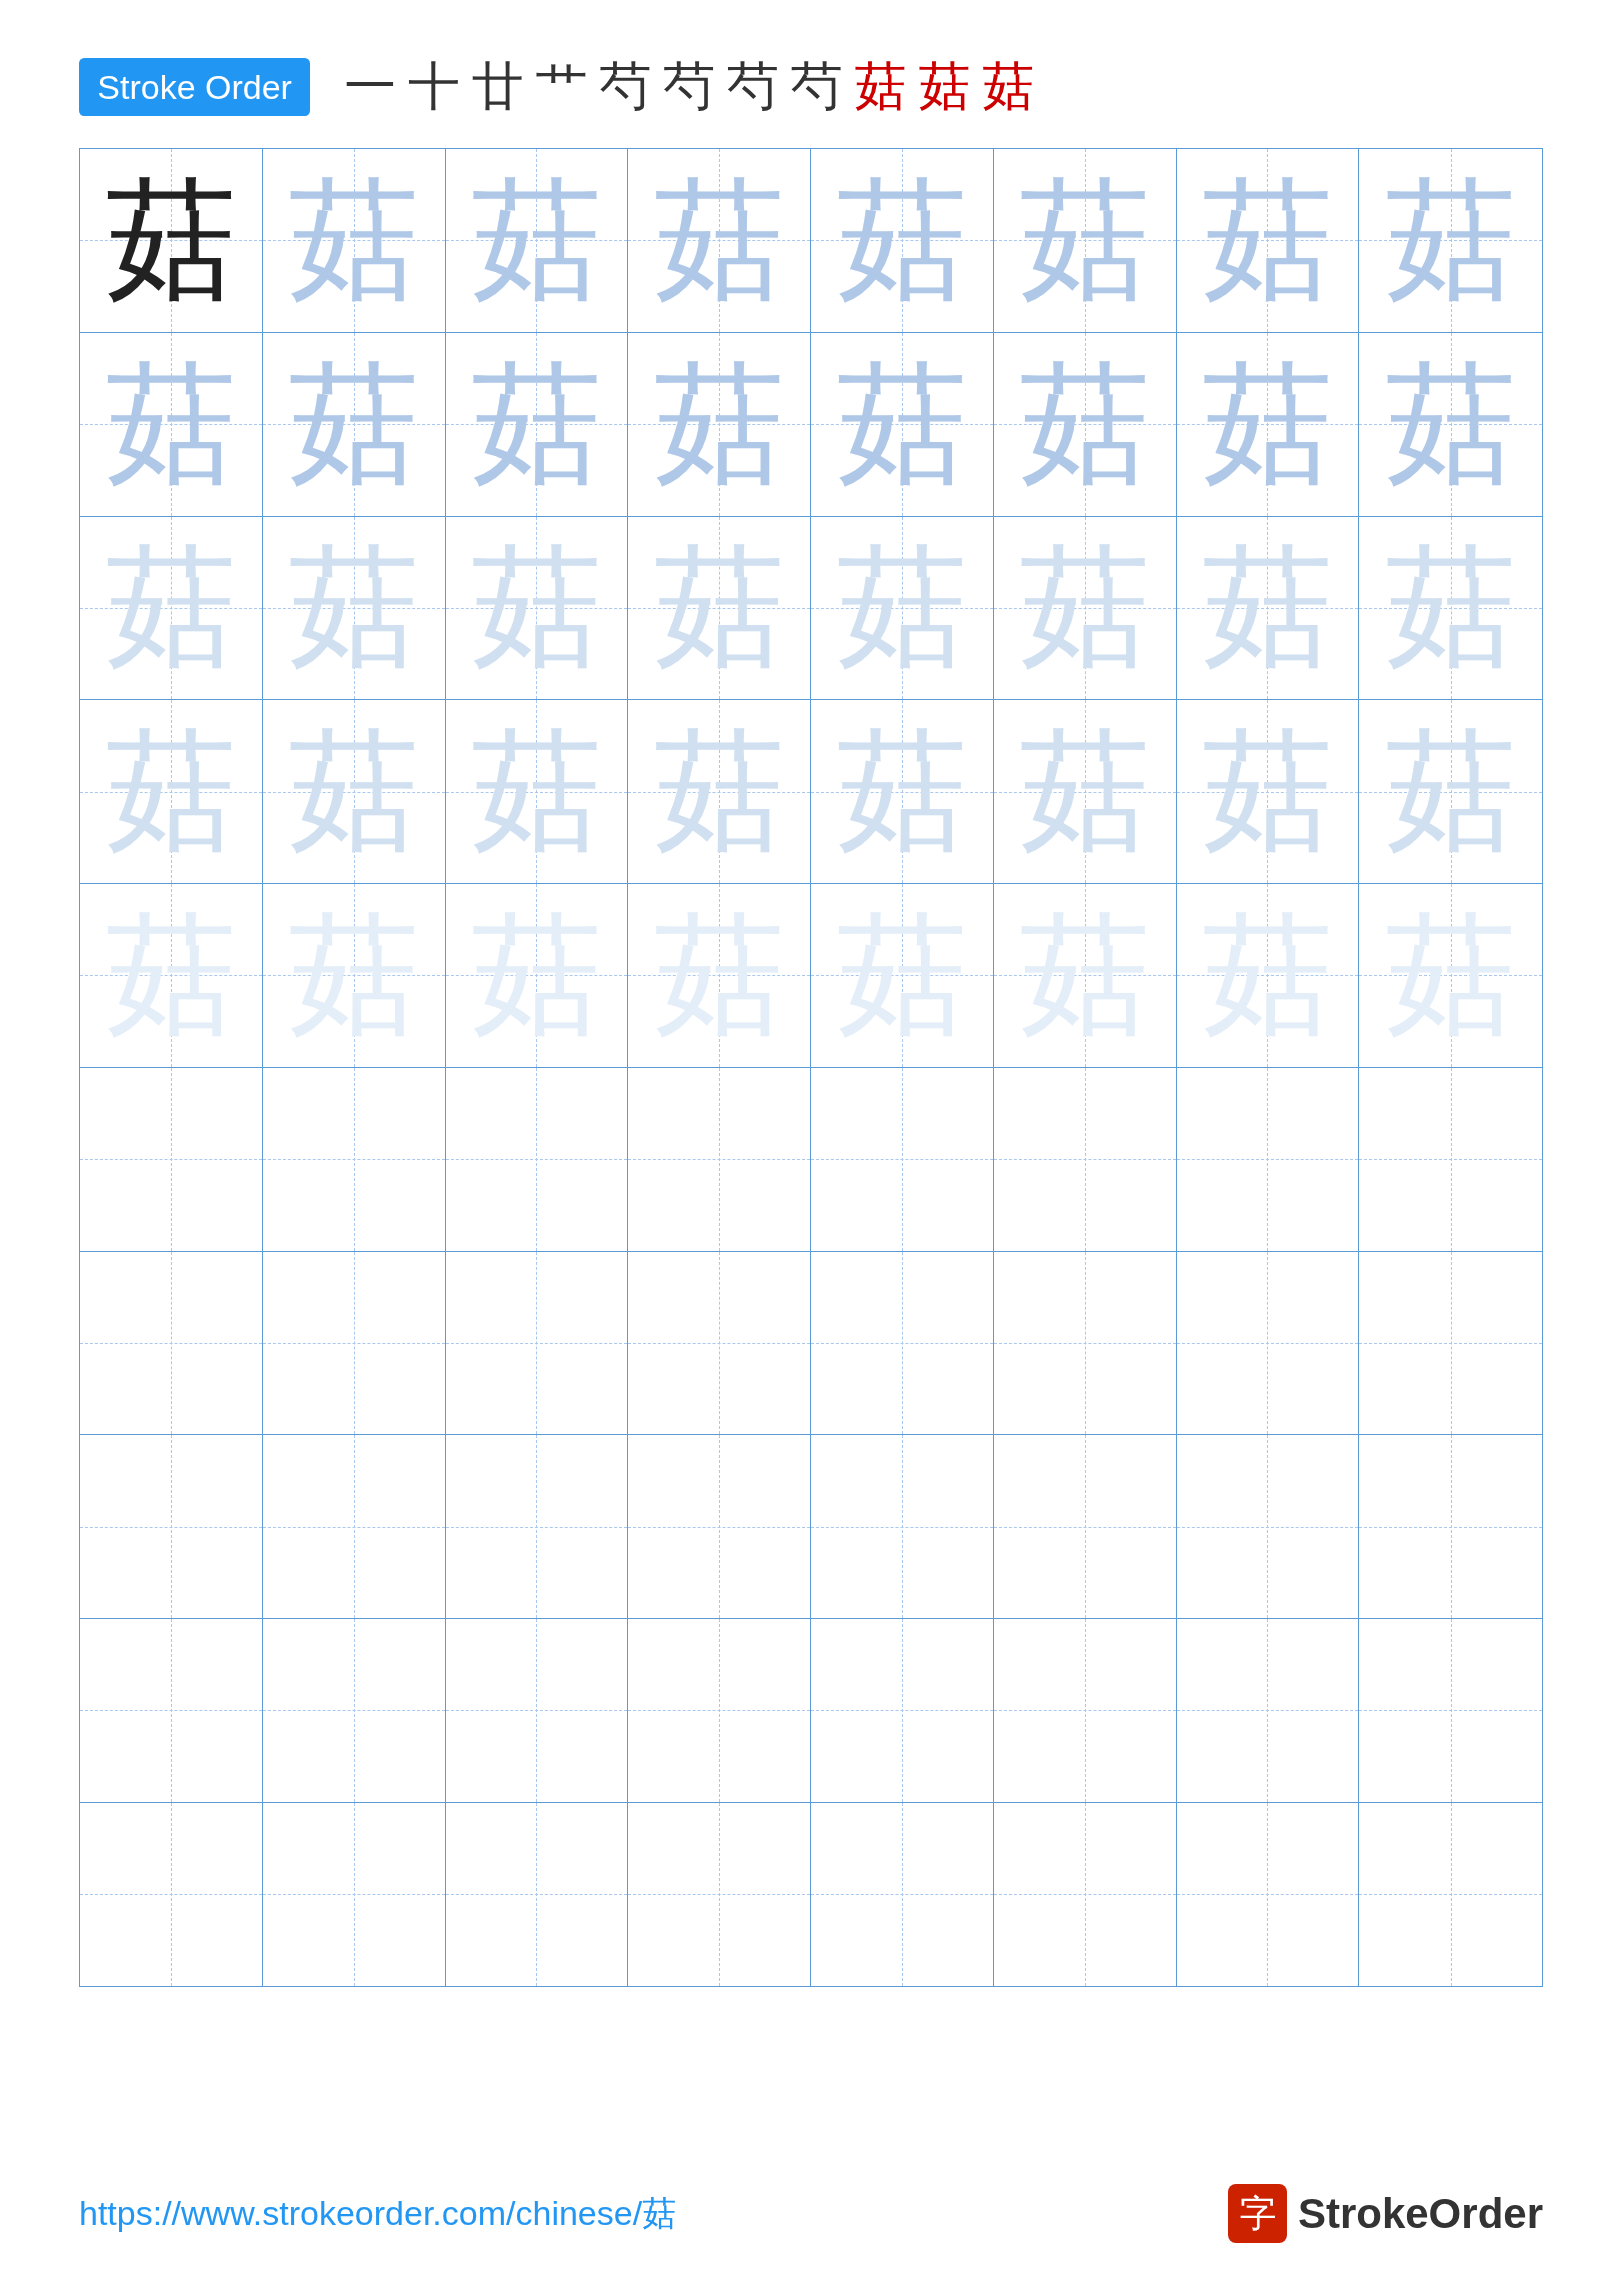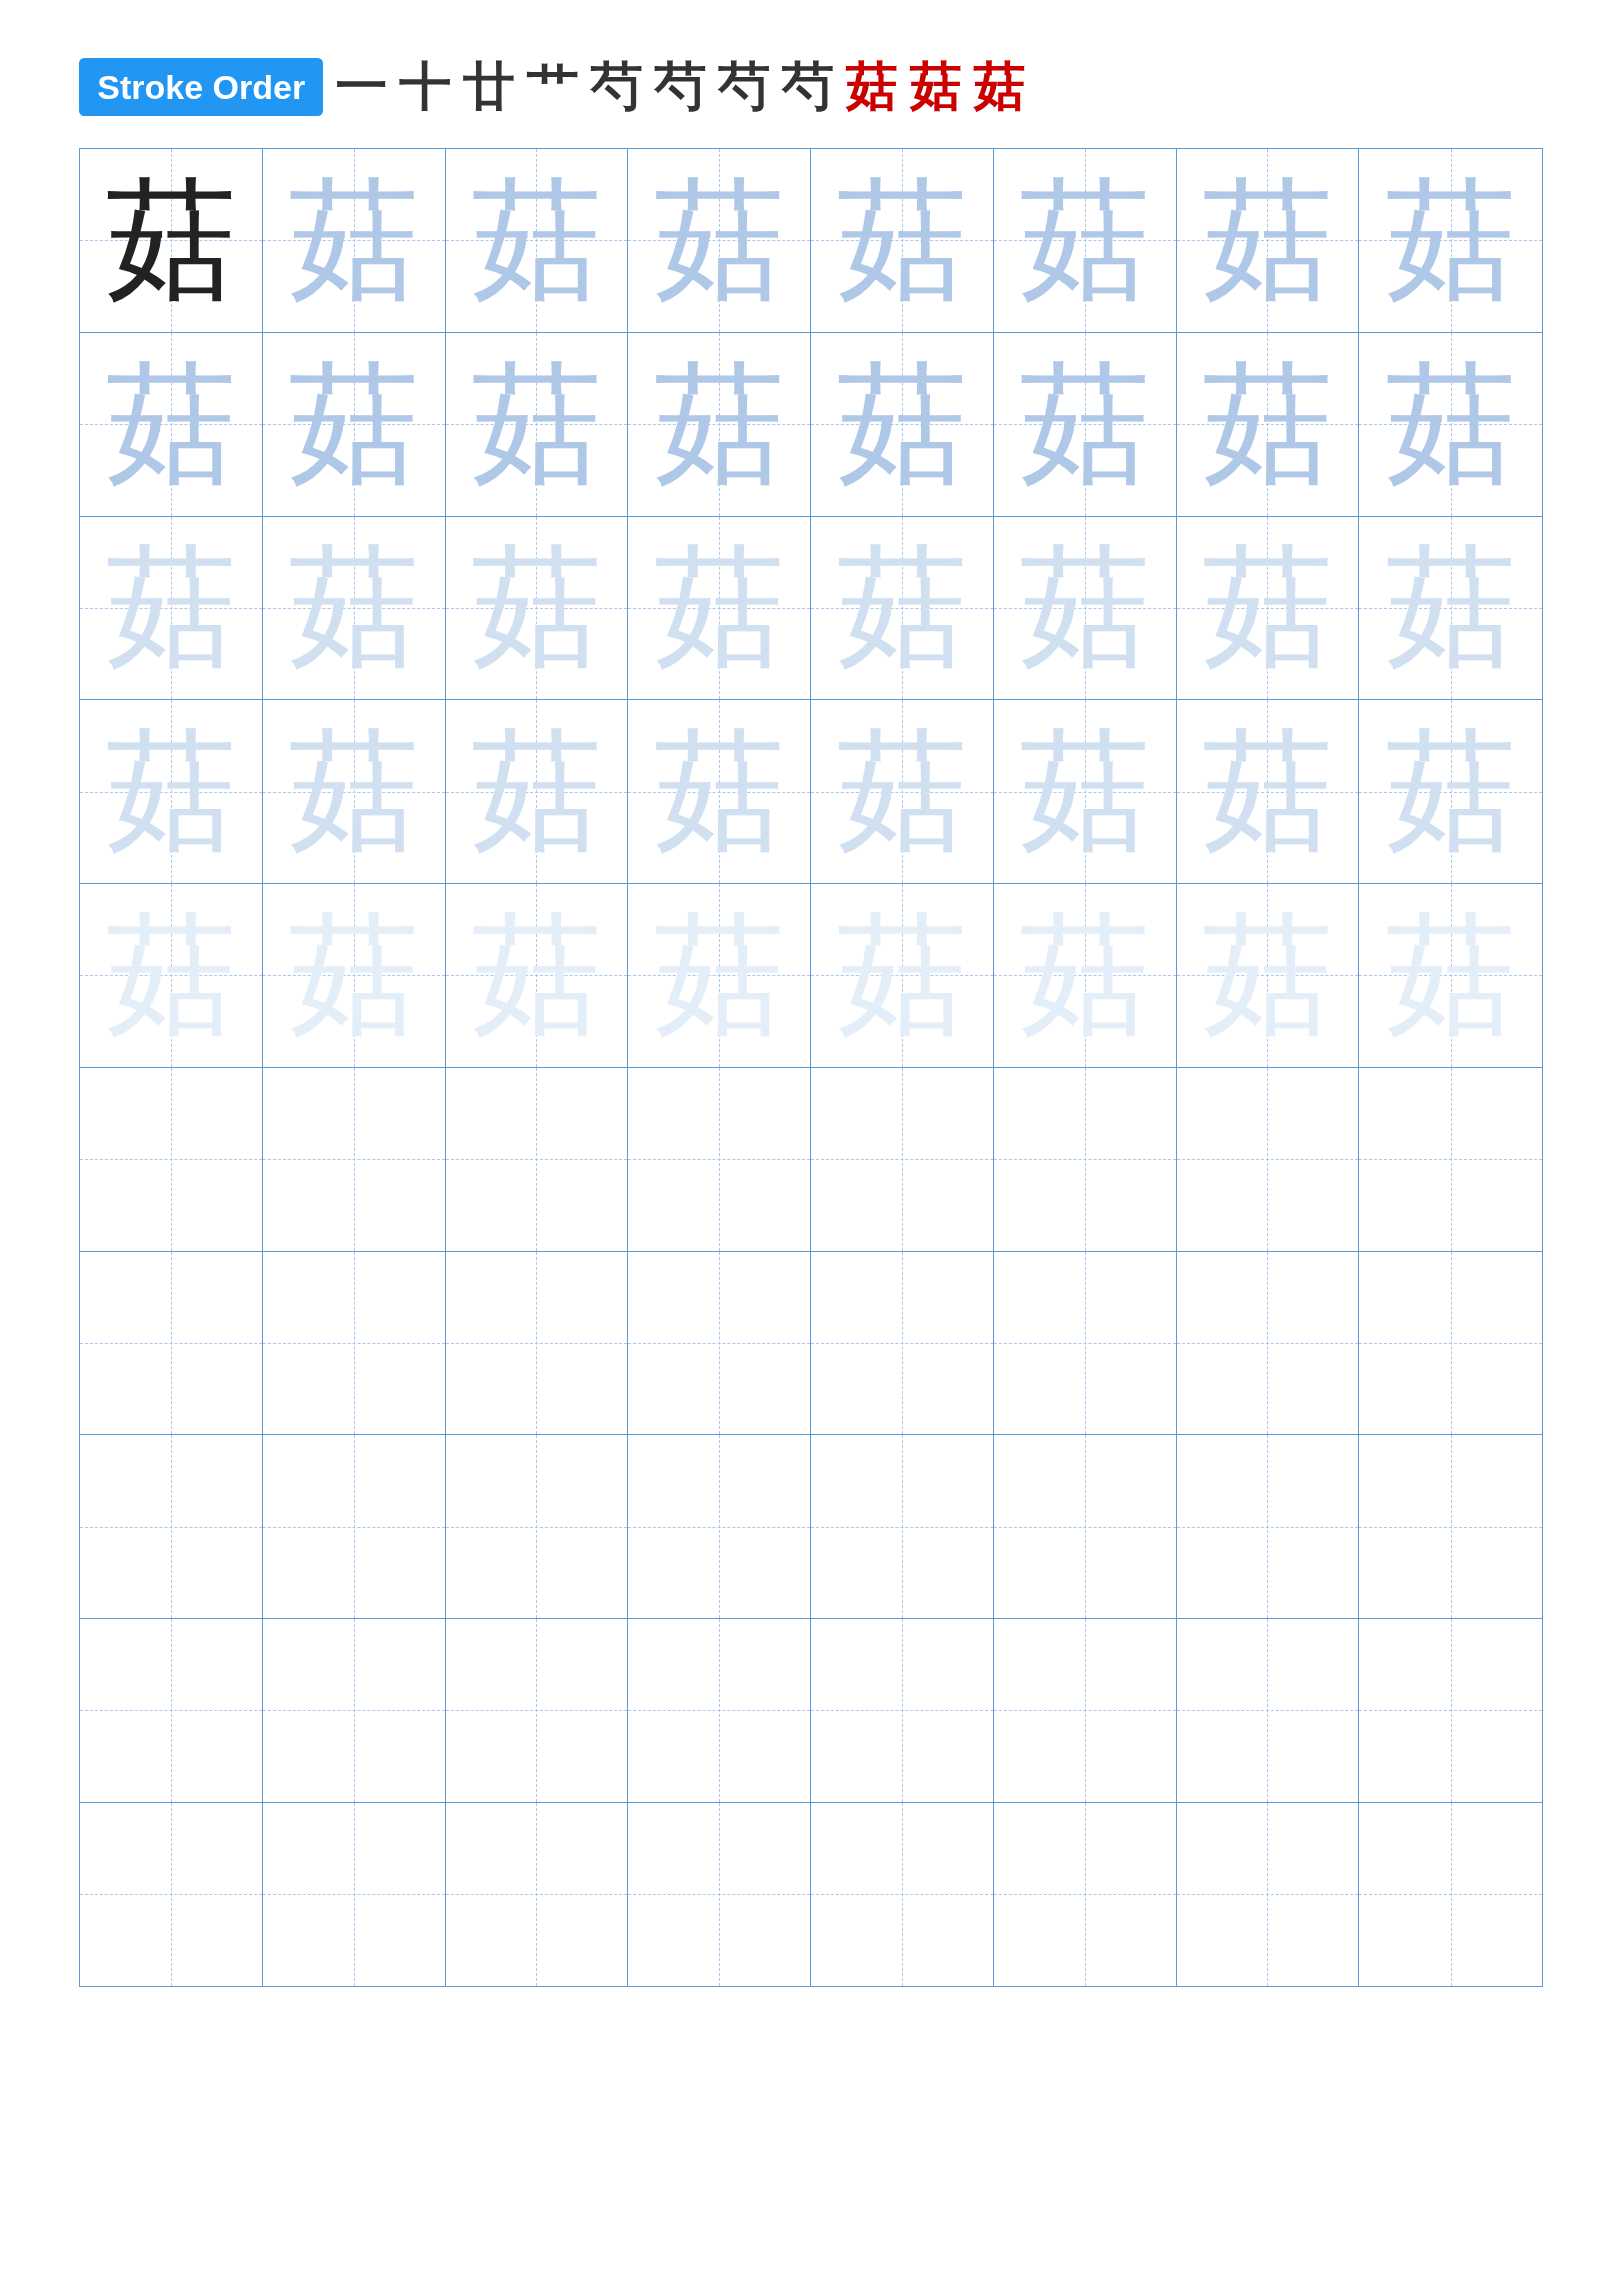--- a/index.html
+++ b/index.html
@@ -35,22 +35,21 @@
       font-size: 92px;
       color: #2196F3;
       font-weight: bold;
     }
 
     
     .stroke-order-row {
       display: flex;
       align-items: center;
       margin-bottom: 26px;
-      gap: 12px;
-      font-weight: bold;
+      gap: 34px;
     }
     .stroke-order-badge {
       background: #2196F3;
       color: #fff;
       font-size: 34px;
       padding: 9.2px 18.3px;
       border-radius: 5.2px;
       white-space: nowrap;
     }
     .stroke-order-chars {
@@ -375,15 +374,22 @@
         <div class="grid-cell"></div>
         <div class="grid-cell"></div>
         <div class="grid-cell"></div>
         <div class="grid-cell"></div>
         <div class="grid-cell"></div>
         <div class="grid-cell"></div>
         <div class="grid-cell"></div>
       </div>
     </div>
 
+  <div class="footer">
+    <span class="footer-url">https://www.strokeorder.com/chinese/菇</span>
+    <div class="footer-logo">
+      <div class="footer-logo-icon">字</div>
+      <span class="footer-logo-text">StrokeOrder</span>
+    </div>
+  </div>
 
 </div>
 
 
 </body></html>

